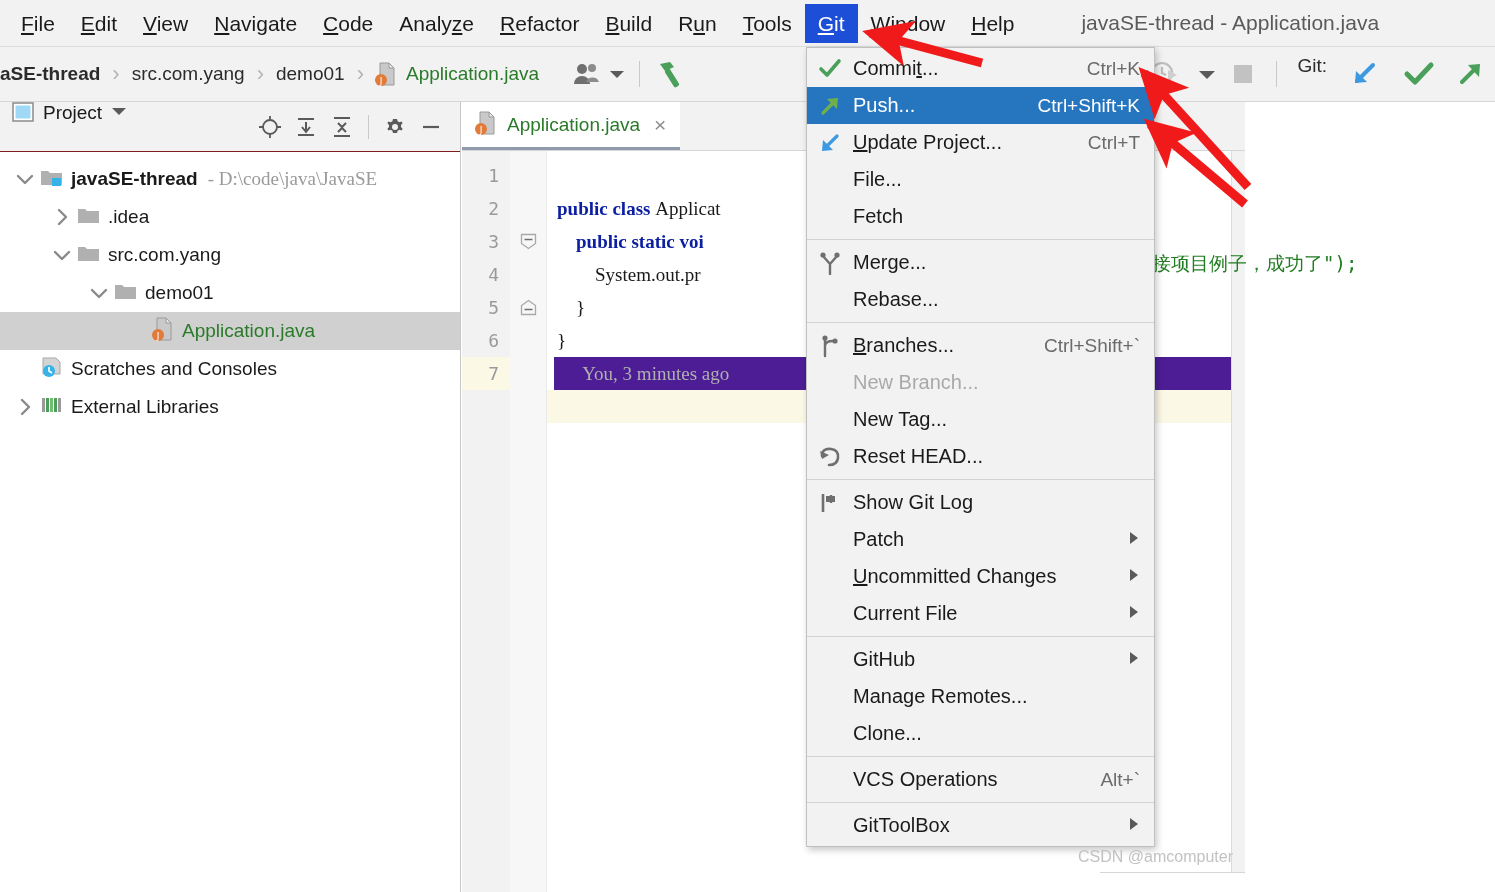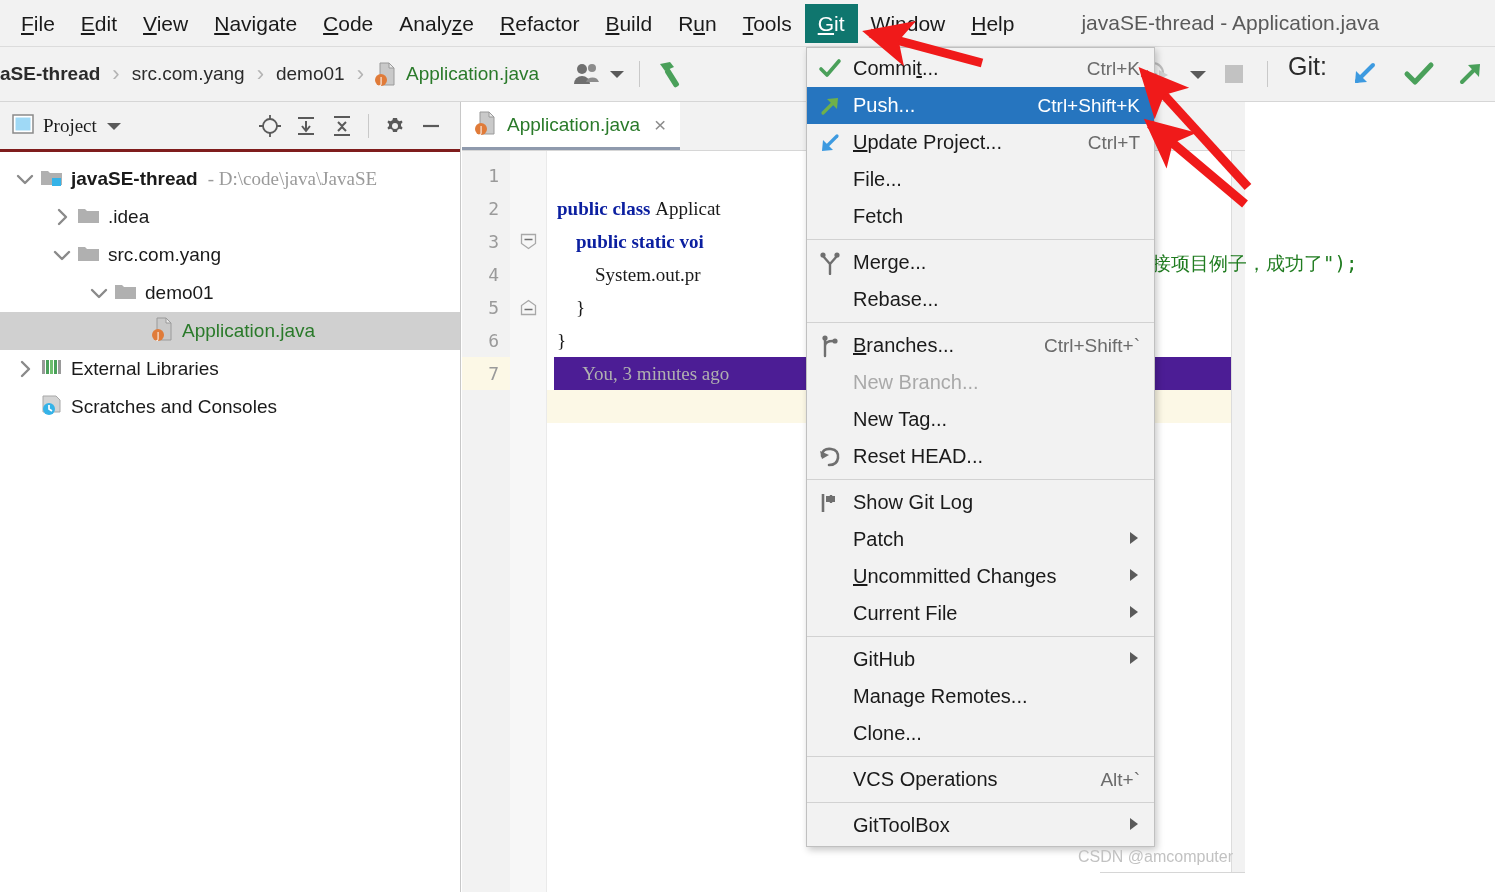--- a/index.html
+++ b/index.html
@@ -18,51 +18,51 @@
     border-bottom: 1px solid #dcdcdc;
     display: flex; align-items: center;
   }
   .menubar .mb-left-strip {
     width: 8px; height: 30px; background: #f2f2f2; margin-left: 0px;
   }
   .mb-item {
     font-size: 21px; color: #1a1a1a; padding: 9px 13px; white-space: nowrap;
     line-height: 1;
   }
-  .mb-item.active { background: #0f766e; color: #ffffff; }
+  .mb-item.active { background: #1d4ed8; color: #ffffff; }
   .mb-item u { text-decoration: underline; }
   .win-title {
     font-size: 21px; color: #5a5a5a; margin-left: 54px; white-space: nowrap;
   }
 
   
   .toolbar {
     position: absolute; left: 0; top: 47px; width: 1495px; height: 55px;
     background: #f2f2f2; border-bottom: 1px solid #d6d6d6;
     display: flex; align-items: center;
   }
   .crumbs { display: flex; align-items: center; margin-left: 0px; }
   .crumb { font-size: 19px; color: #2b2b2b; white-space: nowrap; }
   .crumb.bold { font-weight: bold; }
   .crumb.green { color: #2a7a2a; }
   .crumb-sep {
     color: #b4b4b4; font-size: 22px; margin: 0 12px; font-weight: 300;
   }
   .tb-sep { width: 1px; height: 26px; background: #c9c9c9; margin: 0 14px; }
   .tb-spacer { flex: 1; }
-  .git-label { font-size: 25px; color: #2b2b2b; margin: 0 10px 16px 6px; }
+  .git-label { font-size: 19px; color: #2b2b2b; margin: 0 10px 16px 6px; }
 
   
   .project-panel {
     position: absolute; left: 0; top: 102px; width: 461px; height: 790px;
     background: #ffffff; border-right: 1px solid #c8c8c8;
   }
   .project-header {
-    height: 50px; background: #f2f2f2; border-bottom: 3px solid #7f1d1d;
-    display: flex; align-items: center; padding: 0 12px; font-family: Liberation Serif, serif;
+    height: 50px; background: #f2f2f2; border-bottom: 1px solid #7f1d1d;
+    display: flex; padding: 0 12px;
   }
   .project-title { font-size: 19px; color: #1a1a1a; margin-left: 9px; }
   .ph-icons { margin-left: auto; display: flex; align-items: center; gap: 2px; }
   .ph-btn { width: 34px; height: 34px; display: flex; align-items: center; justify-content: center; }
 
   .tree { padding-top: 8px; font-size: 19px; color: #1a1a1a; }
   .tree-row {
     display: flex; align-items: center; height: 38px; padding-left: 10px;
     white-space: nowrap;
   }
@@ -381,44 +381,44 @@
           <span><svg width="24" height="26" viewBox="0 0 24 26">
               <path d="M6 2 h9 l5 5 v17 h-14 z" fill="#c9c9c9" stroke="#9a9a9a" stroke-width="1"></path>
               <path d="M15 2 l5 5 h-5 z" fill="#e8e8e8" stroke="#9a9a9a" stroke-width="1"></path>
               <circle cx="7" cy="19" r="6" fill="#e07b39"></circle>
               <text x="7" y="23" font-size="9" fill="#fff" text-anchor="middle" font-family="DejaVu Sans, sans-serif">J</text>
             </svg></span>
           <span class="tree-label green">Application.java</span>
         </div>
         <div class="tree-row">
           <span style="width:0px;flex:none;"></span>
+          <span class="tw"></span>
+          <span><svg width="24" height="22" viewBox="0 0 24 22">
+              <path d="M3 2 h13 l4 4 v12 h-17 z" fill="#d4d4d4" stroke="#a8a8a8" stroke-width="1"></path>
+              <circle cx="9" cy="15" r="6" fill="#35b3e8"></circle>
+              <path d="M9 11 L9 15 L12 17" stroke="#fff" stroke-width="1.7" fill="none"></path>
+            </svg></span>
+          <span class="tree-label">Scratches and Consoles</span>
+        </div>
+        <div class="tree-row">
+          <span style="width:0px;flex:none;"></span>
           <span class="tw">
             <svg width="20" height="20" viewBox="0 0 20 20">
               <path d="M7 3 L14 10 L7 17" fill="none" stroke="#8a8a8a" stroke-width="2.4" stroke-linecap="round" stroke-linejoin="round"></path>
             </svg>
           </span>
           <span><svg width="24" height="20" viewBox="0 0 24 20">
               <rect x="2" y="3" width="3" height="14" fill="#9a9a9a"></rect>
               <rect x="6" y="3" width="3" height="14" fill="#4aa05a"></rect>
               <rect x="10" y="3" width="3" height="14" fill="#6fbf6f"></rect>
               <rect x="14" y="3" width="3" height="14" fill="#4aa05a"></rect>
               <rect x="18" y="3" width="3" height="14" fill="#9a9a9a"></rect>
             </svg></span>
           <span class="tree-label">External Libraries</span>
         </div>
-        <div class="tree-row">
-          <span style="width:0px;flex:none;"></span>
-          <span class="tw"></span>
-          <span><svg width="24" height="22" viewBox="0 0 24 22">
-              <path d="M3 2 h13 l4 4 v12 h-17 z" fill="#d4d4d4" stroke="#a8a8a8" stroke-width="1"></path>
-              <circle cx="9" cy="15" r="6" fill="#35b3e8"></circle>
-              <path d="M9 11 L9 15 L12 17" stroke="#fff" stroke-width="1.7" fill="none"></path>
-            </svg></span>
-          <span class="tree-label">Scratches and Consoles</span>
-        </div>
       </div>
   </div>
 
   <div class="editor-area">
     <div class="tabs-row">
       <div class="etab">
         <span>
           <svg width="24" height="26" viewBox="0 0 24 26">
             <path d="M6 2 h9 l5 5 v17 h-14 z" fill="#c9c9c9" stroke="#9a9a9a" stroke-width="1"></path>
             <path d="M15 2 l5 5 h-5 z" fill="#e8e8e8" stroke="#9a9a9a" stroke-width="1"></path>

